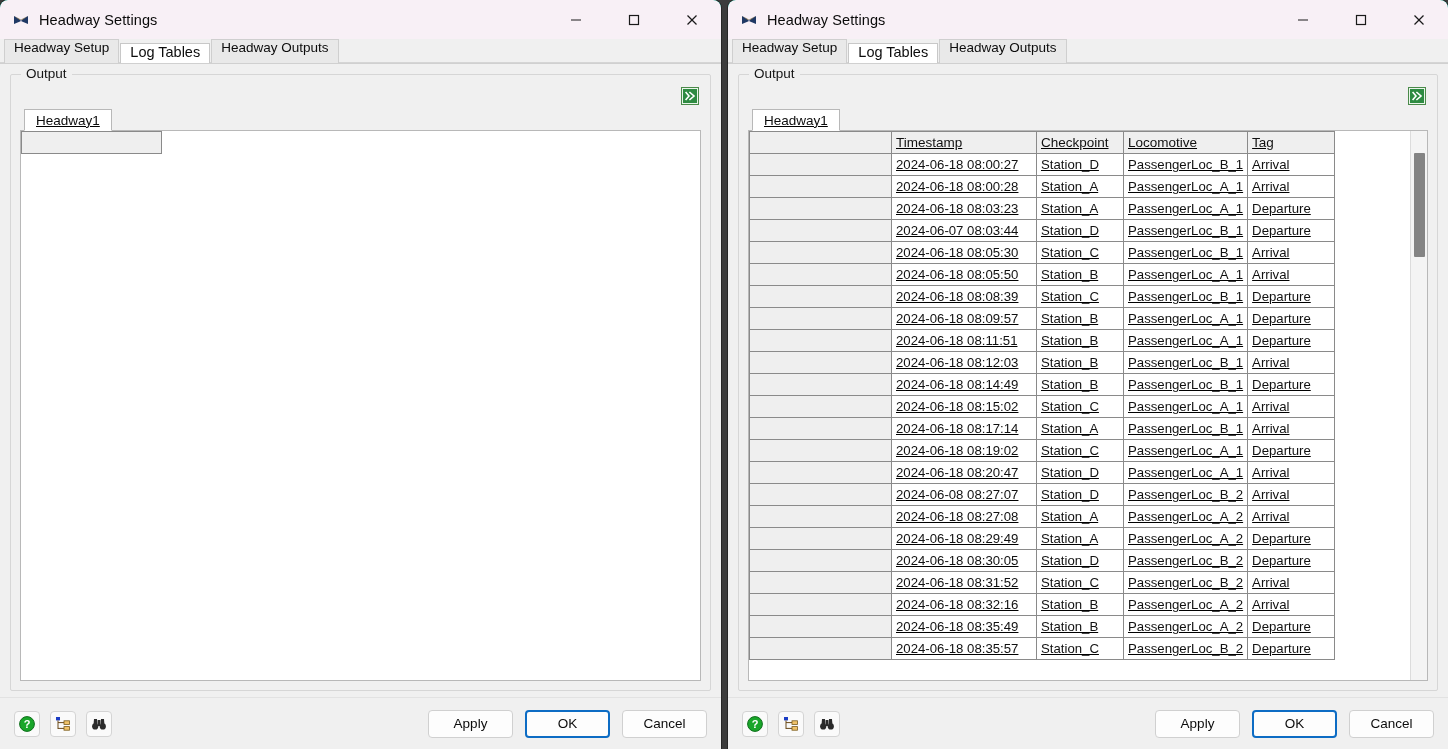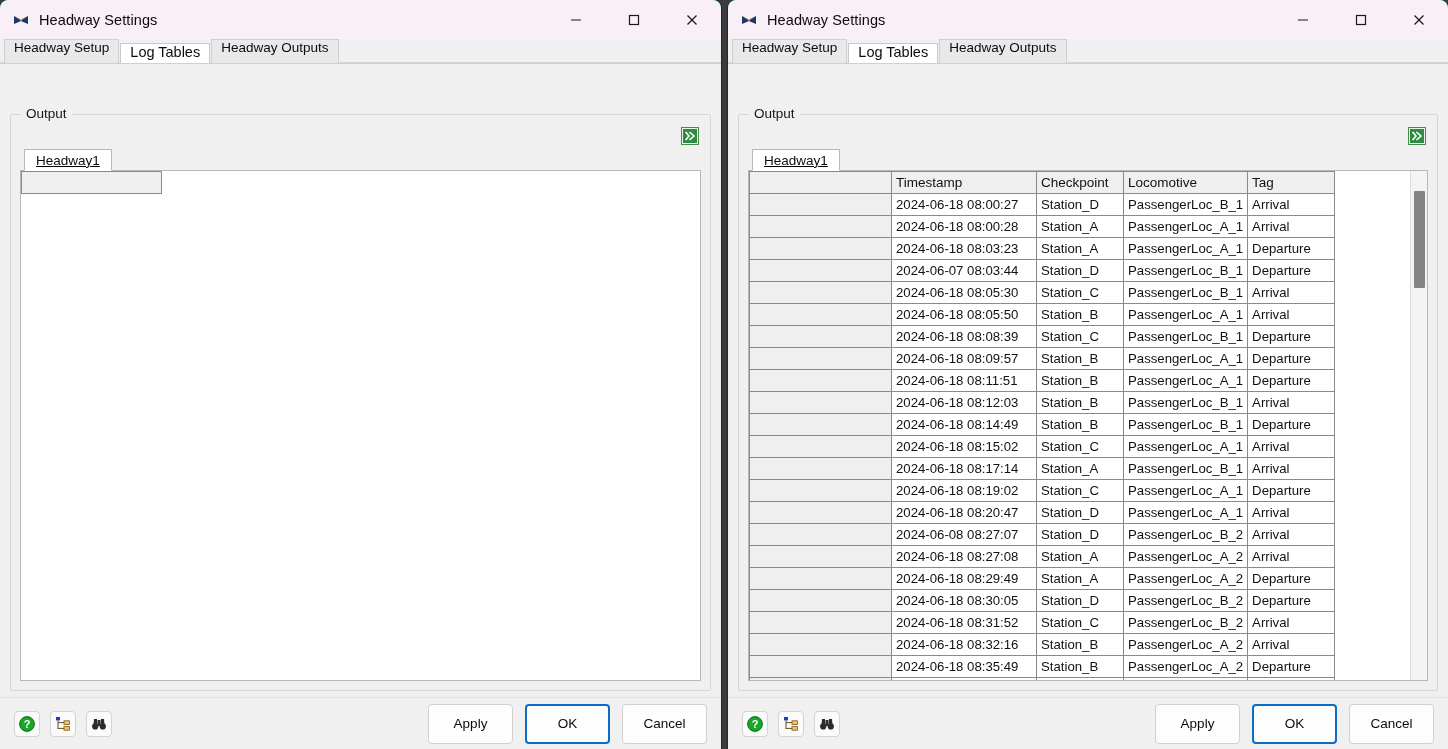--- a/index.html
+++ b/index.html
@@ -115,21 +115,20 @@
     flex: 1 1 auto;
     position: relative;
     border: 1px solid #d6d6d6;
     border-radius: 2px;
     background: #f0f0f0;
     margin-bottom: 6px;
     display: flex;
     flex-direction: column;
     min-height: 0;
     padding: 0 9px 9px 9px;
-    margin-top: 40px;
   }
   .groupbox-title {
     position: absolute;
     top: -9px; left: 10px;
     background: #f0f0f0;
     padding: 0 5px;
     font-size: 13.5px;
     color: #151515;
   }
 
@@ -180,20 +179,21 @@
   }
 
   
   .table-wrap {
     flex: 1 1 auto;
     display: flex;
     min-width: 0;
     background: #ffffff;
     position: relative;
     overflow: hidden;
+    text-decoration: underline;
   }
   .table-scroll {
     flex: 1 1 auto;
     overflow: hidden;
     min-width: 0;
   }
   table.logtable {
     border-collapse: collapse;
     table-layout: fixed;
     font-size: 13.2px;
@@ -269,21 +269,21 @@
     border: 1px solid #d4d4d4;
     border-radius: 4px;
     background: #fafafa;
     display: flex; align-items: center; justify-content: center;
     cursor: default;
   }
   .footer-spacer { flex: 1 1 auto; }
   .footer-buttons { display: flex; gap: 12px; flex: 0 0 auto; }
   .btn {
     min-width: 85px;
-    height: 40px;
+    height: 28px;
     padding: 0 14px;
     font-size: 13.5px;
     color: #0c0c0c;
     background: #fdfdfd;
     border: 1px solid #d0d0d0;
     border-radius: 4px;
     cursor: default;
     font-family: "Liberation Sans", sans-serif;
   }
   .btn.default {

